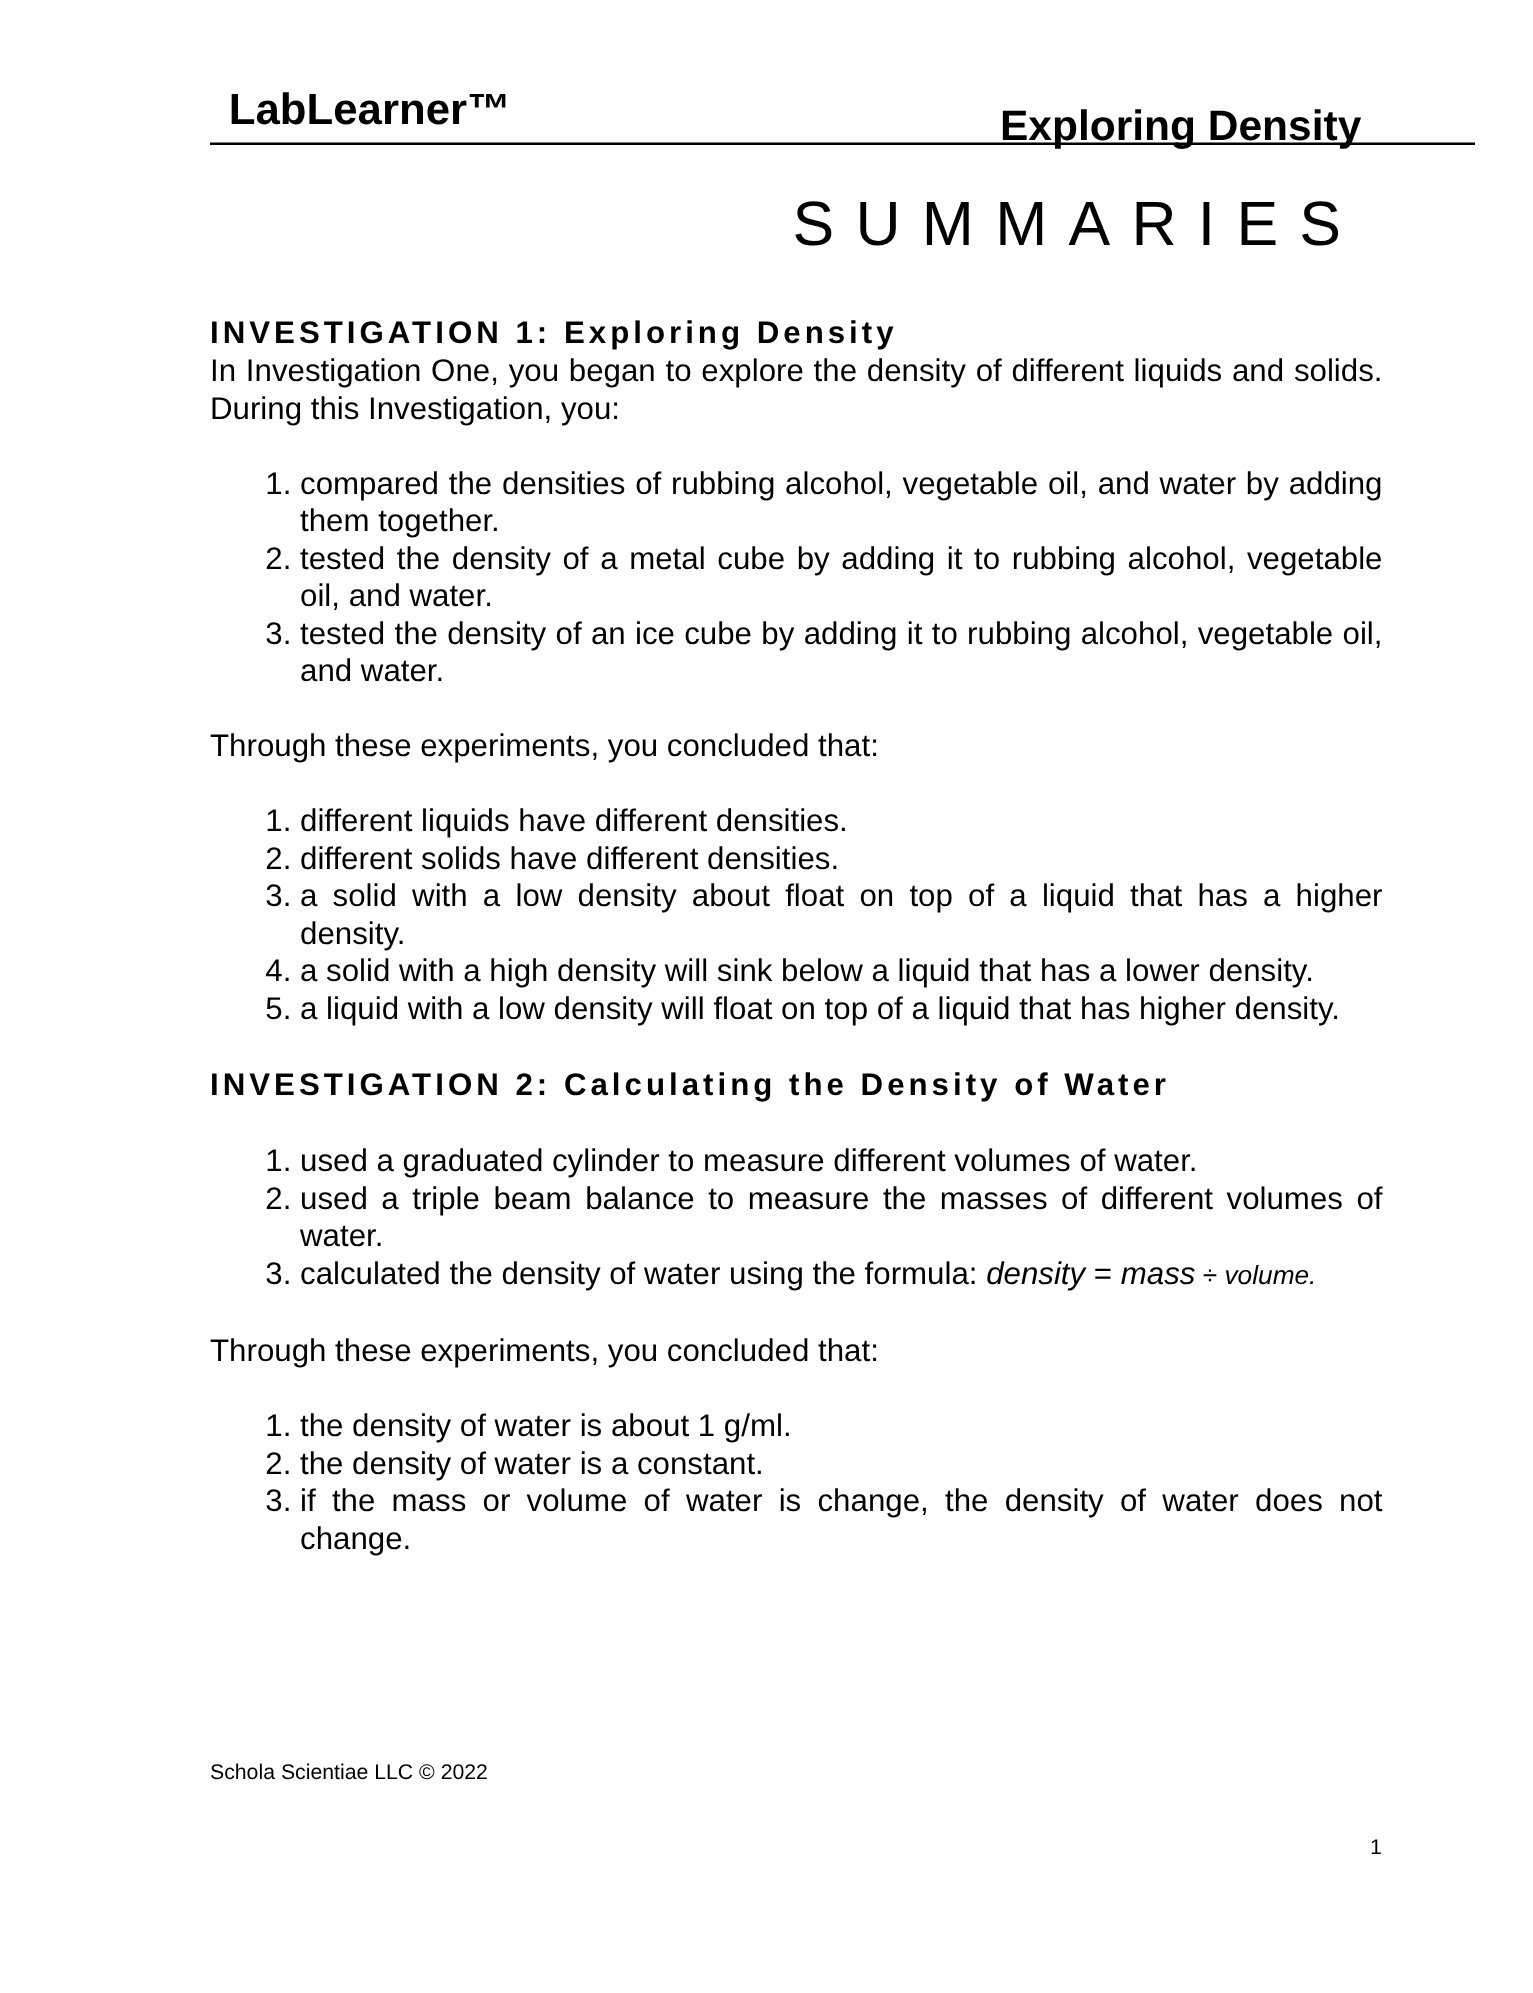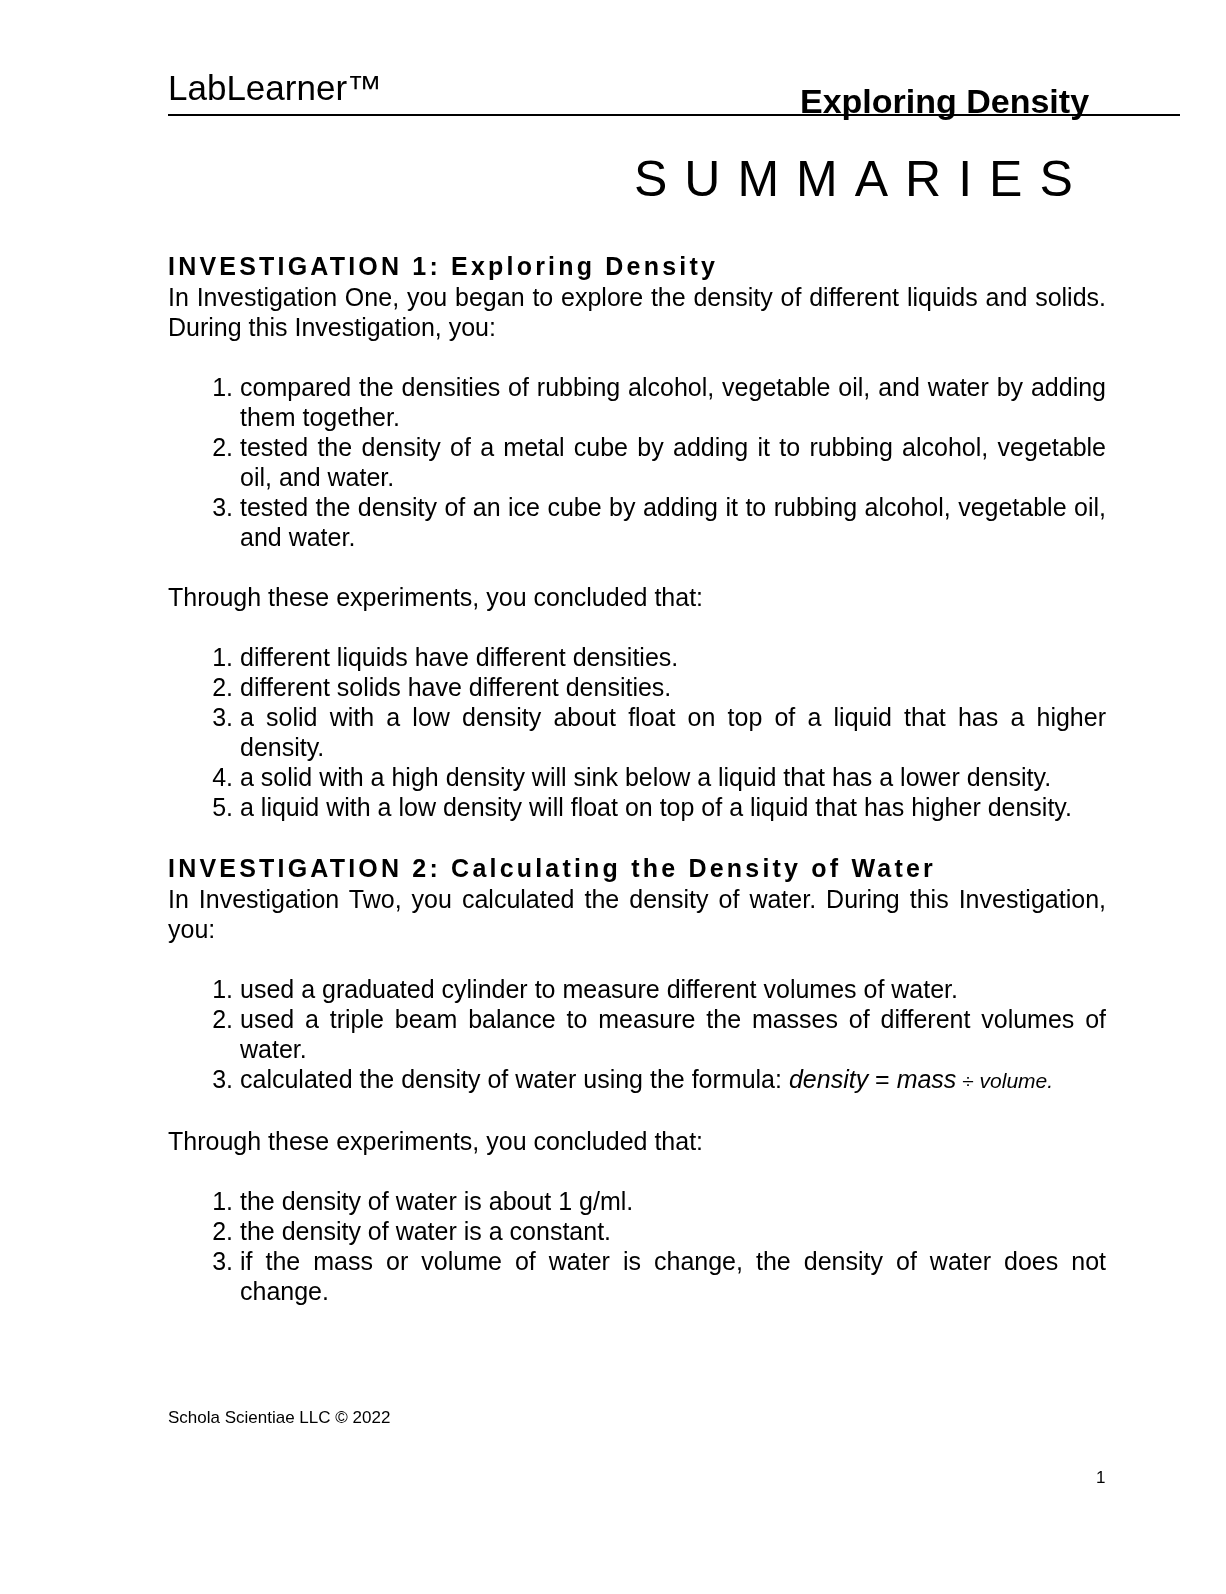--- a/index.html
+++ b/index.html
@@ -1,18 +1,18 @@
 <!DOCTYPE html>
 <html><head>
 <meta charset="utf-8">
 <style>
   html, body { margin: 0; padding: 0; background: #ffffff; }
   body { width: 1226px; height: 1594px; position: relative; font-family: "Liberation Sans", sans-serif; color: #000; }
   .header { position: absolute; left: 168px; top: 62px; width: 1012px; height: 52px; border-bottom: 2px solid #000; }
-  .brand { position: absolute; left: 0; top: 6px; font-size: 35px; font-weight: normal; }
+  .brand { position: absolute; left: 15px; top: 6px; font-size: 35px; font-weight: bold; }
   .doc-title { position: absolute; left: 632px; top: 20px; font-size: 34px; font-weight: bold; }
   .summaries { position: absolute; left: 634px; top: 140px; font-size: 50px; letter-spacing: 17px; margin-top: 10px; }
   .content { position: absolute; left: 168px; top: 250px; width: 938px; font-size: 25px; line-height: 30px; }
   .inv-head { font-weight: bold; letter-spacing: 3.2px; font-size: 25px; line-height: 32px; }
   .para { text-align: justify; }
   ol { margin: 30px 0 30px 0; padding-left: 72px; }
   ol li { text-align: justify; padding-left: 0; }
   .formula { font-style: italic; }
   .small { font-size: 21px; }
   .footer-left { position: absolute; left: 168px; top: 1408px; font-size: 17px; }
@@ -43,21 +43,20 @@
       <li>different liquids have different densities.</li>
       <li>different solids have different densities.</li>
       <li>a solid with a low density about float on top of a liquid that has a higher density.</li>
       <li>a solid with a high density will sink below a liquid that has a lower density.</li>
       <li>a liquid with a low density will float on top of a liquid that has higher density.</li>
     </ol>
   </section>
 
   <section>
     <div class="inv-head">INVESTIGATION 2:  Calculating the Density of Water</div>
-    <div class="para">In Investigation Two, you calculated the density of water.   During this Investigation, you:</div>
     <ol>
       <li>used a graduated cylinder to measure different volumes of water.</li>
       <li>used a triple beam balance to measure the masses of different volumes of water.</li>
       <li style="text-align:left;"><span>calculated the density of water using the formula:  </span><span class="formula">density</span><span> = </span><span class="formula">mass</span><span class="small"> ÷ </span><span class="formula small">volume.</span></li>
     </ol>
     <div class="para">Through these experiments, you concluded that:</div>
     <ol>
       <li>the density of water is about 1 g/ml.</li>
       <li>the density of water is a constant.</li>
       <li>if the mass or volume of water is change, the density of water does not change.</li>

